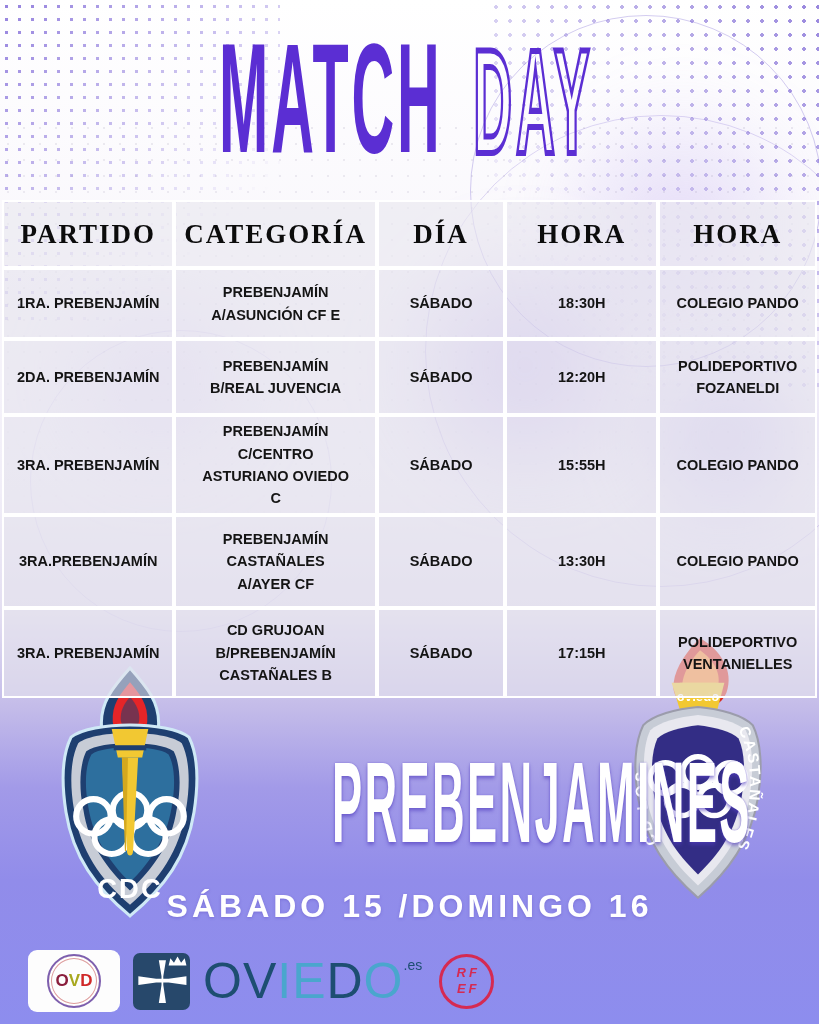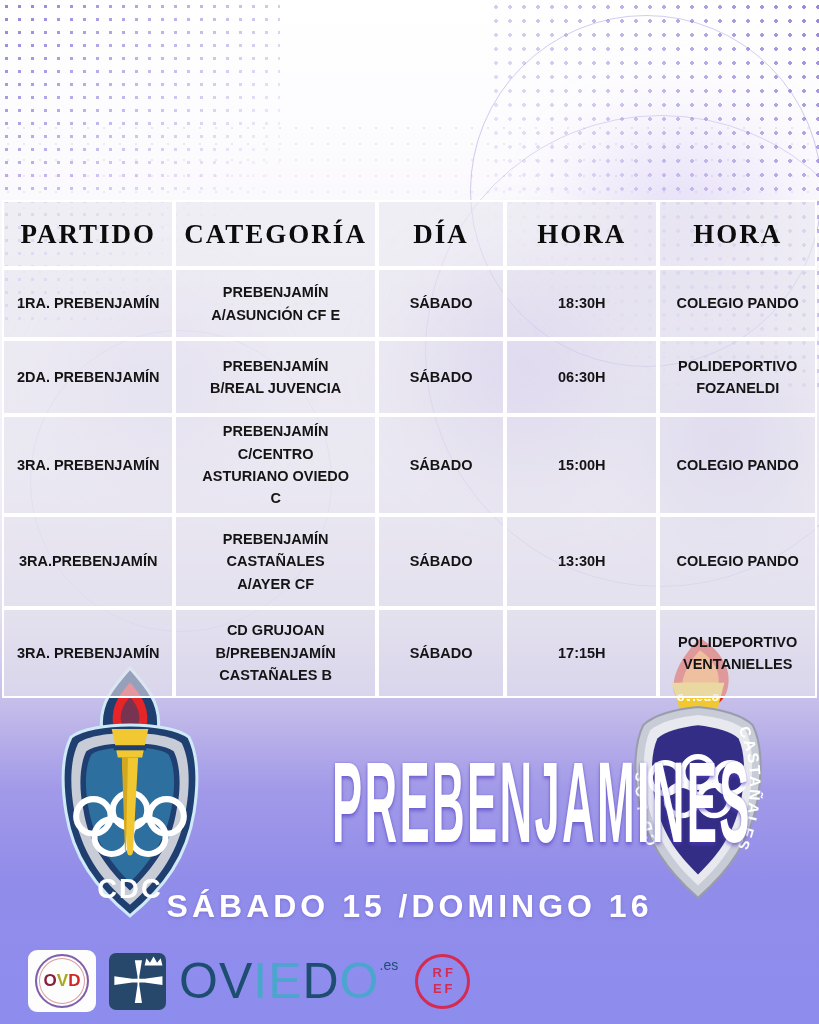--- a/index.html
+++ b/index.html
@@ -64,50 +64,54 @@
   .f-navy{fill:var(--navy,#1e3f70);}
   .f-steel{fill:var(--steel-blue,#2d6f9e);}
   .f-silver{fill:var(--silver,#c7ccd6);}
   .f-yellow{fill:var(--torch-yellow,#f2c832);}
   .f-red{fill:var(--flame-red,#e52528);}
   .f-orange{fill:var(--flame-orange,#ff8c2e);}
   .f-cpurple{fill:var(--castanales-purple,#332d85);}
   .ring{fill:none;stroke:#ffffff;}
   
   .footer{position:absolute;left:28px;top:950px;display:flex;align-items:center;gap:13px;z-index:2;}
-  .ovd-badge{width:68px;height:62px;background:#fdfdfd;border-radius:9px;display:flex;align-items:center;justify-content:center;}
+  .ovd-badge{width:92px;height:62px;background:#fdfdfd;border-radius:9px;display:flex;align-items:center;justify-content:center;}
   .ovd-circle{width:50px;height:50px;border-radius:50%;border:2px solid #7d5fae;display:flex;align-items:center;justify-content:center;
     box-shadow:inset 0 0 0 2px #fff,inset 0 0 0 3px rgba(190,60,60,.5);}
   .ovd-text{font-weight:900;font-size:17px;letter-spacing:0;}
   .ovd-text .o{color:#8a1e3c;} .ovd-text .v{color:#a8a81f;} .ovd-text .d{color:#d02828;}
   .cruz-badge{width:57px;height:57px;background:#27486b;border-radius:7px;display:flex;align-items:center;justify-content:center;}
   .oviedo-word{font-weight:400;font-size:50px;letter-spacing:1px;line-height:1;display:flex;align-items:flex-start;}
   .ov-dark{color:var(--oviedo-dark,#1d4e71);} .ov-light{color:var(--oviedo-light,#4aa6cd);}
   .ov-sup{font-size:14px;color:var(--oviedo-dark,#1d4e71);margin-top:2px;letter-spacing:0;}
   .rfef-badge{width:55px;height:55px;border-radius:50%;border:3px solid var(--rfef-red,#d52a52);box-sizing:border-box;
     display:flex;flex-direction:column;align-items:center;justify-content:center;color:var(--rfef-red,#d52a52);
-    font-weight:900;font-size:13px;letter-spacing:3px;line-height:1.2;margin-left:4px;}
+    font-weight:900;font-size:13px;letter-spacing:3px;line-height:1.2;margin-left:4px;font-style:italic;}
   .rfef-badge div{text-indent:3px;}
 </style>
 </head>
 <body>
 
 <div class="poster">
 
   <div class="blob blob1"></div>
   <div class="blob blob2"></div>
   <div class="blob blob3"></div>
   <div class="blob blob4"></div>
   <div class="arc arc1"></div>
   <div class="arc arc2"></div>
   <div class="arc arc3"></div>
   <div class="dots dots-mid"></div>
   <div class="dots dots-tl"></div>
   <div class="dots dots-tr"></div>
 
+  <div class="title">
+    <span class="w1">MATCH</span>
+    <span class="w2">DAY</span>
+  </div>
 
   <div class="shield shield-left">
     <svg viewBox="0 0 152 252" width="156" height="256">
       <path class="f-navy" stroke="#cfe9f6" stroke-width="3" d="M76,2 C92,20 106,36 104,60 C102,74 90,80 76,80 C62,80 50,74 48,60 C46,36 60,20 76,2 Z"></path>
       <path class="f-red" d="M76,16 C86,28 94,38 93,55 C92,65 85,71 76,71 C67,71 60,65 59,55 C58,38 66,28 76,16 Z"></path>
       <path class="f-navy" d="M76,30 C82,38 86,44 85,54 C84,60 80,63 76,63 C72,63 68,60 67,54 C66,44 70,38 76,30 Z" opacity=".55"></path>
       <path class="f-navy" stroke="#cfe9f6" stroke-width="3" d="M76,58 C100,58 124,62 134,70 C142,86 144,112 139,144 C132,188 110,218 76,246 C42,218 20,188 13,144 C8,112 10,86 18,70 C28,62 52,58 76,58 Z"></path>
       <path class="f-silver" d="M76,66 C97,66 118,69 127,76 C134,90 136,114 131,142 C125,182 105,210 76,235 C47,210 27,182 21,142 C16,114 18,90 25,76 C34,69 55,66 76,66 Z"></path>
       <path class="f-navy" d="M76,76 C94,76 111,78 119,84 C125,96 127,117 122,141 C117,175 99,199 76,221 C53,199 35,175 30,141 C25,117 27,96 33,84 C41,78 58,76 76,76 Z"></path>
       <path class="f-steel" d="M76,80 C92,80 107,82 114,87 C120,98 121,117 117,139 C112,170 96,193 76,213 C56,193 40,170 35,139 C31,117 32,98 38,87 C45,82 60,80 76,80 Z"></path>
@@ -168,31 +172,31 @@
     <div class="cell d">PREBENJAMÍN
 A/ASUNCIÓN CF E</div>
     <div class="cell d">SÁBADO</div>
     <div class="cell d">18:30H</div>
     <div class="cell d">COLEGIO PANDO</div>
 
     <div class="cell d">2DA. PREBENJAMÍN</div>
     <div class="cell d">PREBENJAMÍN
 B/REAL JUVENCIA</div>
     <div class="cell d">SÁBADO</div>
-    <div class="cell d">06:30H</div>
+    <div class="cell d">12:20H</div>
     <div class="cell d">POLIDEPORTIVO
 FOZANELDI</div>
 
     <div class="cell d">3RA. PREBENJAMÍN</div>
     <div class="cell d">PREBENJAMÍN
 C/CENTRO
 ASTURIANO OVIEDO
 C</div>
     <div class="cell d">SÁBADO</div>
-    <div class="cell d">15:00H</div>
+    <div class="cell d">15:55H</div>
     <div class="cell d">COLEGIO PANDO</div>
 
     <div class="cell d">3RA.PREBENJAMÍN</div>
     <div class="cell d">PREBENJAMÍN
 CASTAÑALES
 A/AYER CF</div>
     <div class="cell d">SÁBADO</div>
     <div class="cell d">13:30H</div>
     <div class="cell d">COLEGIO PANDO</div>
 

